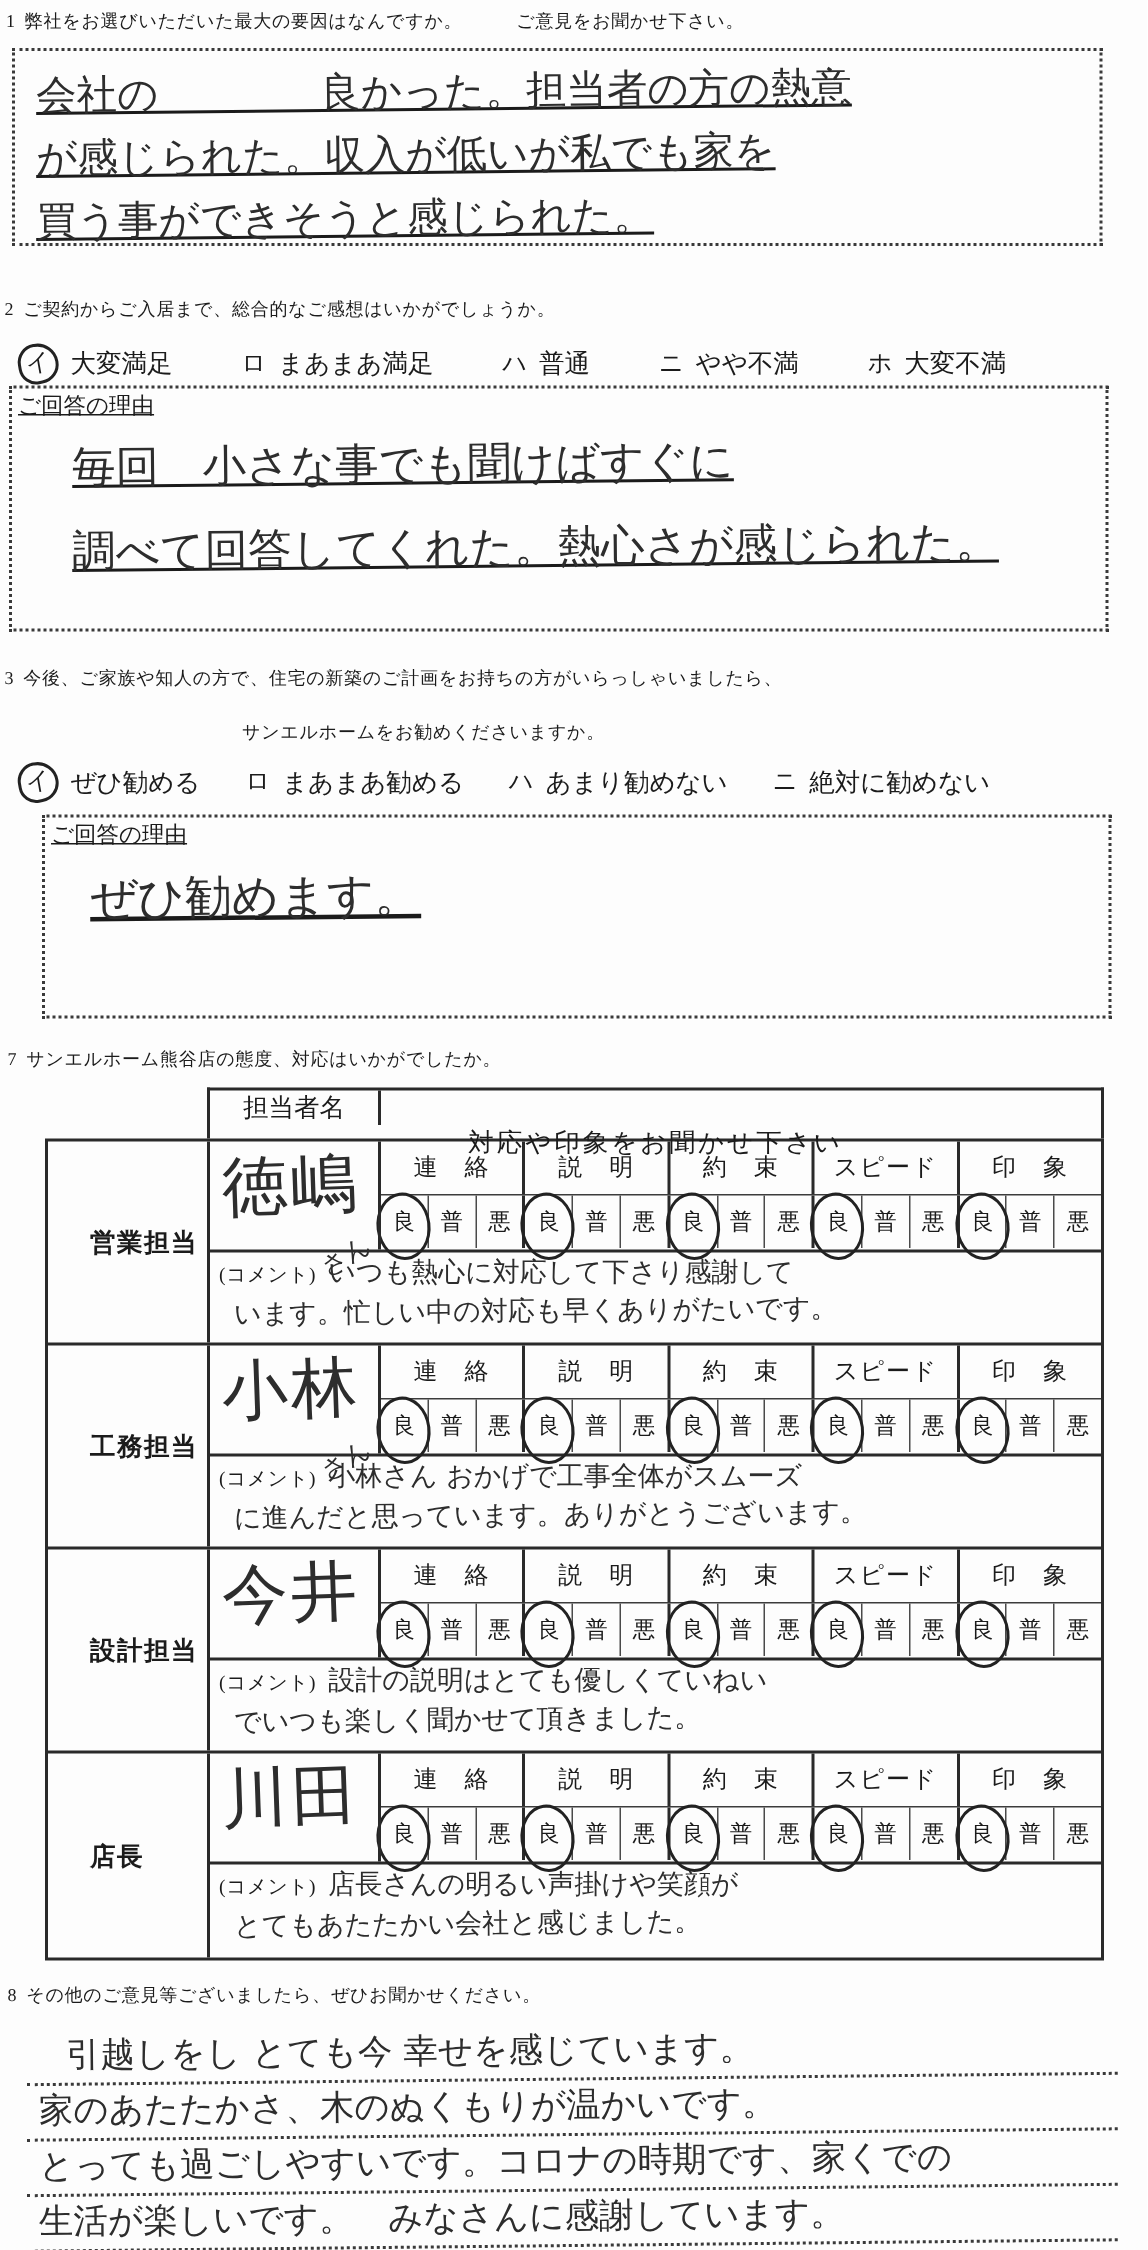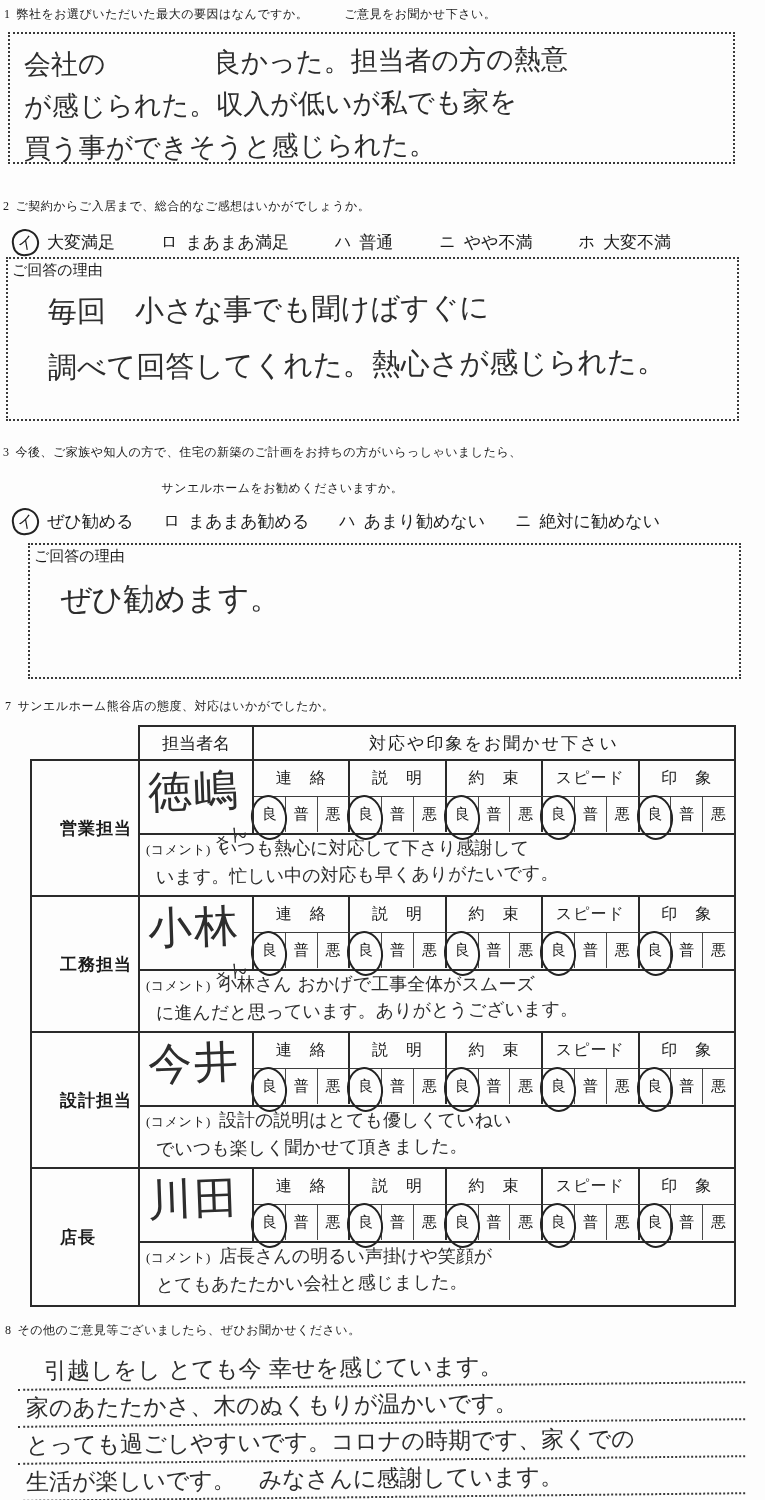--- a/index.html
+++ b/index.html
@@ -9,39 +9,39 @@
   .page{
     position:relative; width:765px; height:1500px; background:var(--paper);
     color:var(--ink); font-family:"Liberation Serif","DejaVu Serif",serif;
     overflow:hidden;
   }
   .abs{position:absolute;}
   .q-title{font-size:12px; white-space:nowrap; letter-spacing:0.5px;text-align:center;}
   .q-num{margin-right:6px;}
   .q-gap{margin-left:36px;}
   .hw{font-family:"DejaVu Sans","Liberation Sans",sans-serif; color:var(--hand); transform:rotate(-0.6deg);}
-  .dotted-box{border:2px dotted #3a3a3a; background:transparent; box-sizing:border-box;}
+  .dotted-box{border:2px dotted #3a3a3a; background:transparent; box-sizing:border-box;text-decoration:underline;}
   .reason-label{font-size:15px; padding:2px 0 0 4px;}
   
   #q1-box{padding:6px 10px 0 14px;}
   #q1-box .hw-line{font-size:27px; line-height:42px; white-space:nowrap;}
   #q2-box .hw-line{font-size:29px; line-height:56px; padding-left:40px; white-space:nowrap;}
   #q3-box .hw-line{font-size:31px; line-height:60px; padding-left:30px; white-space:nowrap;}
   
   .opt-row{display:flex; align-items:center; font-size:17px;}
   .opt-row.q2{gap:46px;} .opt-row.q3{gap:30px;}
   .option{display:inline-flex; align-items:center; gap:8px; white-space:nowrap;}
   .omark{display:inline-block; text-align:center; font-size:16px;}
   .omark.circled{
     width:23px; height:23px; line-height:23px; border:2.2px solid #222;
     border-radius:48% 55% 50% 46%; transform:rotate(-10deg);
   }
   
   .tbl{box-sizing:border-box;}
-  .hdr-row{margin-left:108px; height:34px; display:flex; border:2px solid var(--line); border-bottom:none; box-sizing:border-box; font-size:17px;}
+  .hdr-row{margin-left:108px; height:34px; display:flex; border:2px solid var(--line); border-bottom:none; box-sizing:border-box; font-size:17px;flex-direction:column;}
   .hdr-name{width:114px; border-right:2px solid var(--line); display:flex; align-items:center; justify-content:center; box-sizing:border-box;}
   .hdr-rest{flex:1; display:flex; align-items:center; justify-content:center; letter-spacing:2px;}
   .tbody{border:2px solid var(--line); box-sizing:border-box;}
   .trow{display:flex; height:136px; border-bottom:2px solid var(--line); box-sizing:border-box;}
   .trow:last-child{border-bottom:none;}
   .role{width:108px; border-right:2px solid var(--line); box-sizing:border-box; display:flex; align-items:center; padding-left:28px; font-size:17px; letter-spacing:1px;font-weight:bold;}
   .rowmain{flex:1; display:flex; flex-direction:column; min-width:0;}
   .toppart{display:flex; height:72px;}
   .namecell{width:114px; border-right:2px solid var(--line); box-sizing:border-box; position:relative; overflow:visible; z-index:3;}
   .name-hw{font-size:44px; line-height:1.0; position:absolute; top:8px; left:8px; letter-spacing:2px; transform:rotate(-2deg); white-space:nowrap;}

